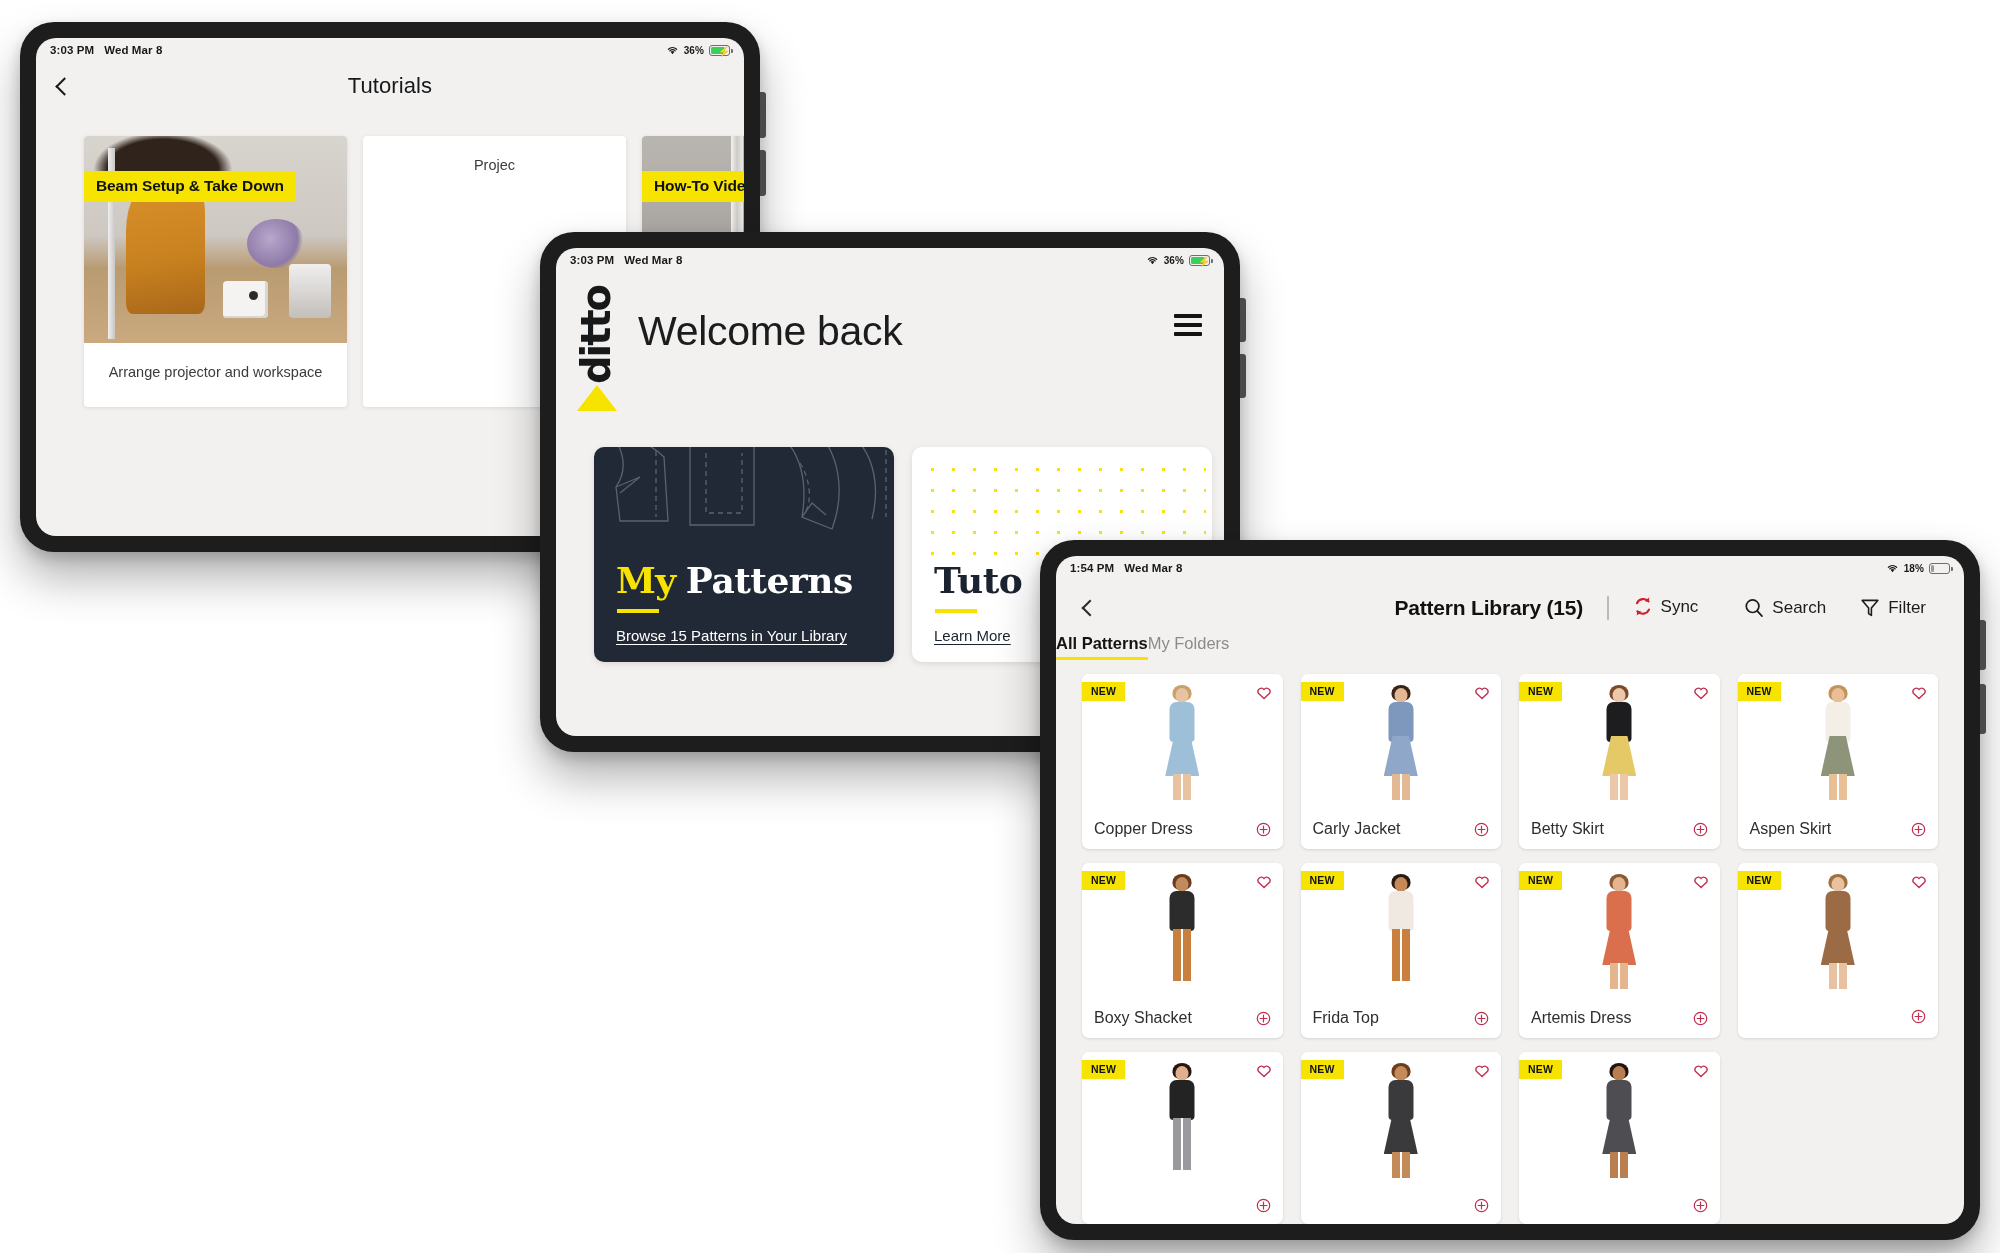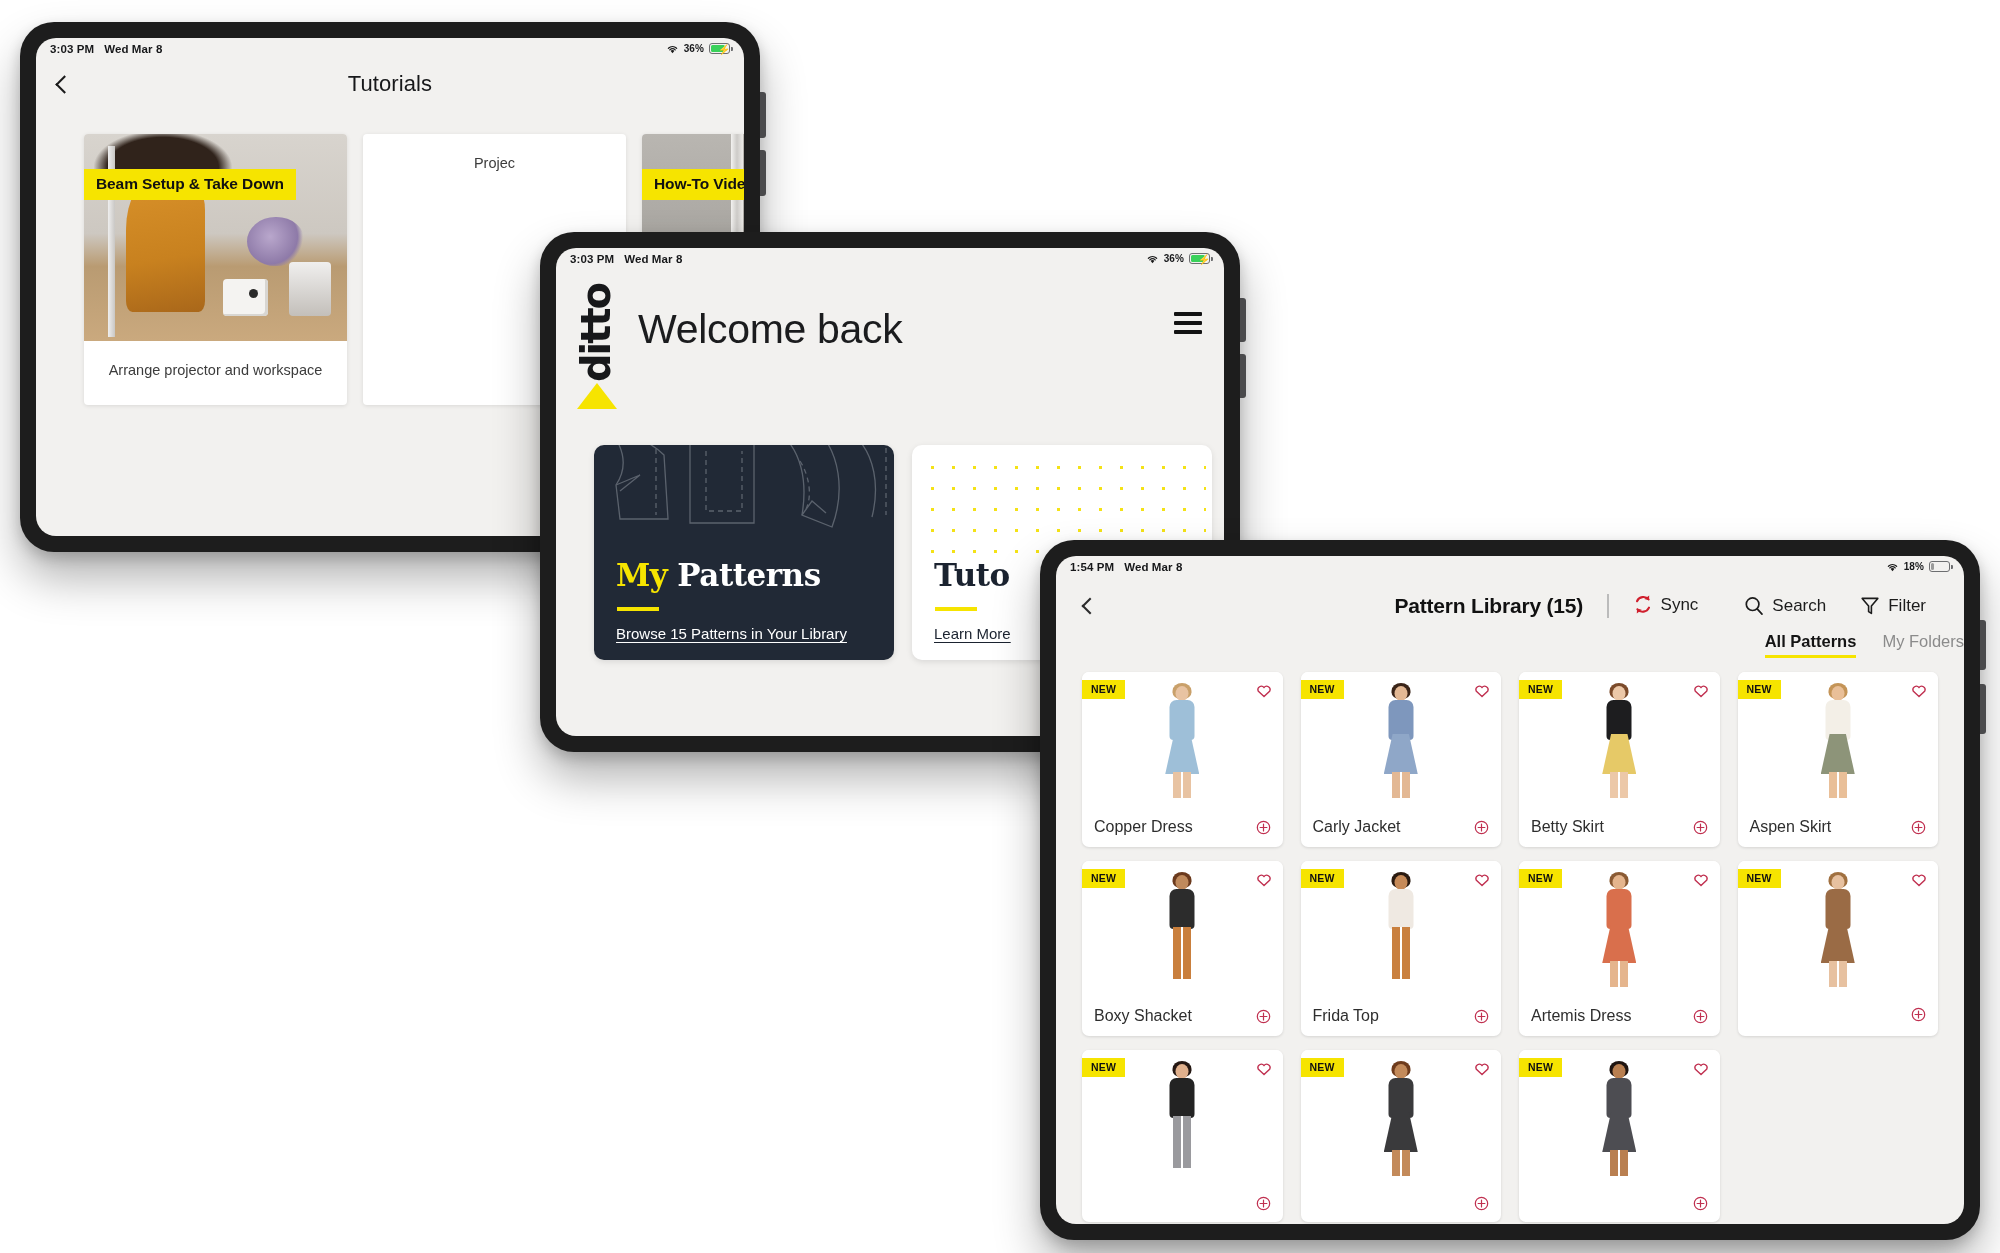--- a/index.html
+++ b/index.html
@@ -32,22 +32,22 @@
     background: #4a4a4c; border-radius: 0 3px 3px 0;
   }
 
   
   #tablet-tutorials { left: 20px;  top: 22px;  width: 740px;  height: 530px; }
   #tablet-home      { left: 540px; top: 232px; width: 700px;  height: 520px; }
   #tablet-library   { left: 1040px;top: 540px; width: 940px;  height: 700px; }
 
   
   .statusbar {
-    height: 22px; display: flex; align-items: flex-start;
-    padding: 5px 14px; font-size: 11.5px; color: #17181a;
+    height: 22px; display: flex; align-items: center;
+    padding: 12px 14px; font-size: 11.5px; color: #17181a;
     letter-spacing: .1px;
   }
   .sb-time { font-weight: 600; }
   .sb-date { margin-left: 10px; font-weight: 600; }
   .sb-right { margin-left: auto; display: flex; align-items: center; gap: 5px; }
   .sb-pct { font-weight: 600; font-size: 10px; }
   .wifi-ico { width: 13px; height: 10px; display: block; }
   .batt {
     width: 21px; height: 11px; border: 1.4px solid #6d6e70;
     border-radius: 3px; position: relative; display: flex; align-items: center;
@@ -161,21 +161,21 @@
   .burger { margin-left: auto; margin-top: 28px; cursor: pointer; }
   .burger span { display: block; width: 28px; height: 4px; background: #131313; margin-bottom: 5px; border-radius: 1px; }
   .burger span:last-child { margin-bottom: 0; }
 
   .home-cards { display: flex; gap: 18px; padding: 36px 0 0 38px; }
   .hcard { width: 300px; height: 215px; border-radius: 10px; position: relative; overflow: hidden; flex: 0 0 auto;
            box-shadow: 0 2px 6px rgba(0,0,0,.10); }
   .hcard.dark { background: #212936; }
   .hc-pattern-art { position:absolute; inset:0 0 auto 0; height: 118px; opacity:.55; }
   .hc-title { position: absolute; left: 22px; top: 112px; font-family:"DejaVu Serif", serif; font-weight: 700;
-              font-size: 31px; letter-spacing: -.5px; }
+              font-size: 36px; letter-spacing: -.5px; }
   .hc-title .yel { color: #f6e400; }
   .hc-title .wht { color: #ffffff; }
   .hc-rule { position: absolute; left: 23px; top: 162px; width: 42px; height: 4px; background: #f6e400; }
   .hc-link { position: absolute; left: 22px; bottom: 18px; font-size: 15px; color: #fff;
              text-decoration: underline; text-underline-offset: 3px; }
   .hcard.light { background: #ffffff; }
   .dots { position: absolute; left: 10px; top: 12px; right: 6px; height: 96px;
           background-image: radial-gradient(#f4e216 1.6px, transparent 1.7px);
           background-size: 21px 21px; }
   .hc-title.dark-txt { color: #1b2330; }
@@ -187,21 +187,21 @@
               transform: rotate(45deg); margin-left: 8px; cursor: pointer; }
   .lib-title-wrap { display: flex; align-items: flex-start; gap: 24px; margin-left: auto; }
   .lib-title { font-size: 21px; font-weight: bold; color: #111; letter-spacing: -.2px; }
   .vbar { width: 1.5px; height: 24px; background: #bbb; }
   .sync-btn, .search-btn, .filter-btn { display: flex; align-items: center; gap: 8px; cursor: pointer; }
   .sync-btn { }
   .search-btn { margin-right: 34px; }
   .filter-btn { margin-right: 8px; margin-left: 0; }
   .lib-actions { display:flex; align-items:center; margin-left: 46px; }
   .act-label { font-size: 17px; color: #1c1c1c; }
-  .lib-tabs { display: flex; justify-content: flex-end; gap: 26px; margin-top: 2px; }
+  .lib-tabs { display: flex; justify-content: flex-start; margin-top: 2px; }
   .lib-tab { font-size: 16.5px; color: #8b8b8b; padding-bottom: 7px; cursor: pointer; position: relative; }
   .lib-tab.active { color: #141414; font-weight: bold; }
   .lib-tab.active::after { content:""; position: absolute; left: 0; right: 0; bottom: 0; height: 3.5px; background: #f6e400; }
 
   .pgrid { display: grid; grid-template-columns: repeat(4, 1fr); gap: 14px 18px; padding: 14px 26px 0 26px; }
   .pcard { background: #fff; border-radius: 7px; box-shadow: 0 1px 3px rgba(0,0,0,.12); overflow: hidden; }
   .pthumb { height: 138px; position: relative; background: #fff; }
   .pbadge { position: absolute; left: 0; top: 8px; background: #f6e400; color: #111;
             font-size: 10.5px; font-weight: bold; padding: 3px 9px 4px 9px; letter-spacing: .2px; }
   .pheart { position: absolute; right: 11px; top: 11px; width: 16px; height: 15px; }

